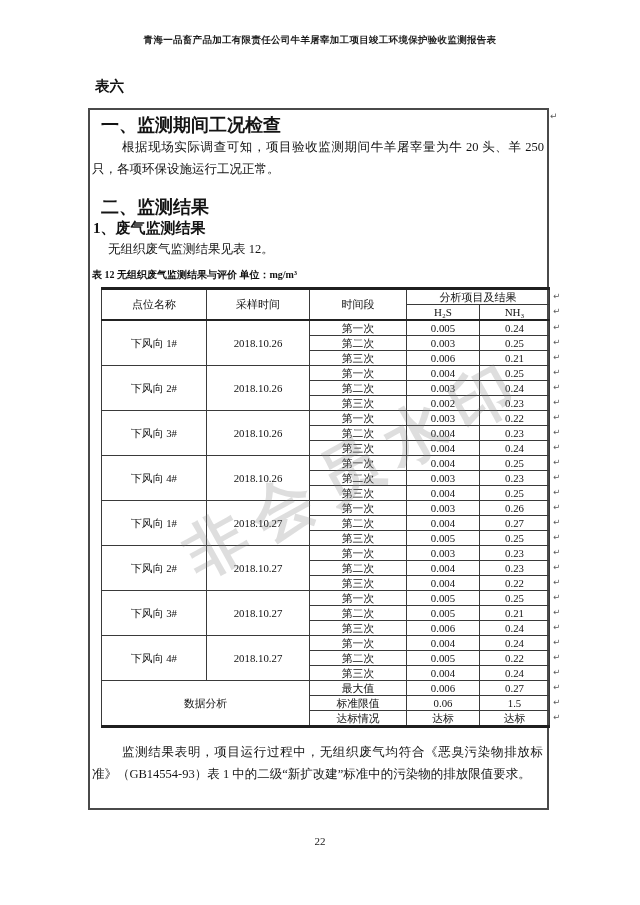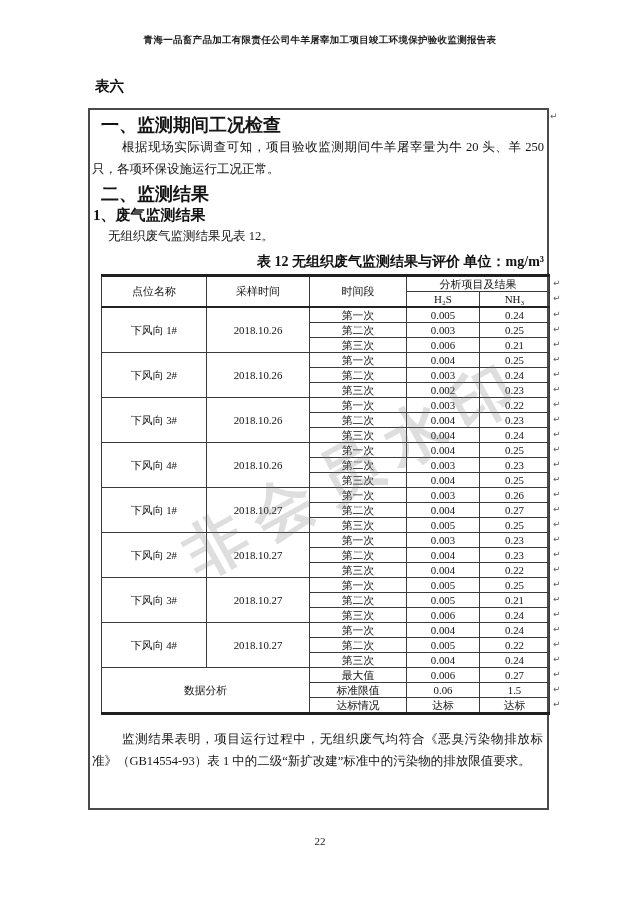--- a/index.html
+++ b/index.html
@@ -4,25 +4,25 @@
 <style>
   html,body{margin:0;padding:0;background:#ffffff;}
   .page{position:relative;width:640px;height:905px;background:#fff;overflow:hidden;
         font-family:"Liberation Serif","DejaVu Serif",serif;color:#141414;}
   .doc-header{position:absolute;top:34px;left:0;right:0;text-align:center;
         font-size:9.5px;font-weight:600;color:#1d1d1d;letter-spacing:.3px;}
   .table-label{position:absolute;top:77px;left:95px;font-size:14.5px;font-weight:700;color:#111;}
   .main-box{position:absolute;left:88px;top:108px;width:461px;height:702px;
         border:2px solid #4a4a4a;box-sizing:border-box;padding:3px 3px 0 2px;background:transparent;}
   .h1{font-weight:700;font-size:18px;line-height:19px;margin:3px 0 0 9px;}
-  .h1.mt{margin-top:5px;}
+  .h1.mt{margin-top:18px;}
   .h2{font-weight:700;font-size:15px;line-height:19px;margin:2px 0 0 1px;}
   .para{font-size:12.5px;line-height:22px;margin:1px 0 0 0;text-indent:30px;text-align:justify;}
   .note{font-size:12.5px;line-height:20px;margin:1px 0 2px 1px;text-indent:15px;}
-  .tbl-title{text-align:right;font-weight:700;font-size:14px;line-height:16px;margin-top:8px;color:#111;}
+  .tbl-title{text-align:left;font-weight:700;font-size:10px;line-height:16px;margin-top:8px;color:#111;}
   table.t12{border-collapse:collapse;table-layout:fixed;width:448px;margin:4px 0 0 9px;
         border-top:3px solid #1f1f1f;border-bottom:3px solid #1f1f1f;
         border-left:1.5px solid #333;border-right:1.5px solid #333;}
   table.t12 th,table.t12 td{border:1px solid #3a3a3a;height:14px;padding:0;margin:0;
         text-align:center;vertical-align:middle;font-size:10.8px;line-height:13px;
         font-weight:400;position:relative;color:#111;white-space:nowrap;overflow:visible;}
   table.t12 thead{border-bottom:2px solid #222;}
   table.t12 thead th{font-size:11px;}
   .cr{position:absolute;right:-11px;top:50%;transform:translateY(-52%);
         font-size:8.5px;color:#5a5a5a;font-family:"DejaVu Sans",sans-serif;font-weight:400;}

